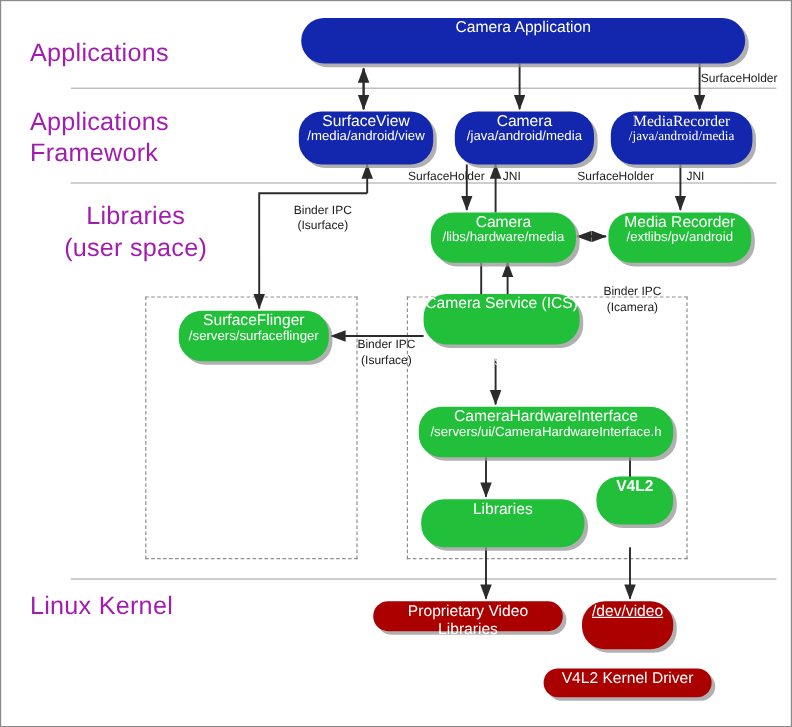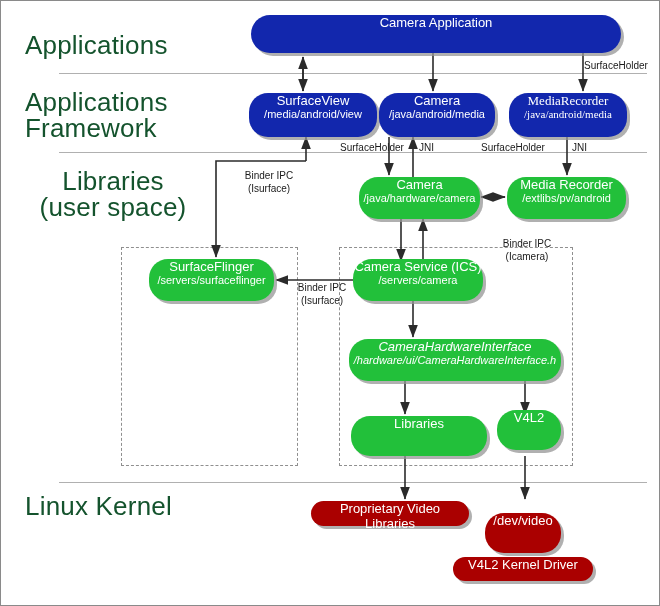--- a/index.html
+++ b/index.html
@@ -1,20 +1,20 @@
 <!DOCTYPE html>
 <html><head>
 <meta charset="utf-8">
 <style>
   html,body{margin:0;padding:0;background:#ffffff;}
   body{font-family:"Liberation Sans",sans-serif;}
   #canvas{position:relative;width:660px;height:606px;background:#ffffff;
           border:1px solid #8a8a8a;box-sizing:border-box;overflow:hidden;}
   .divider{position:absolute;height:0;border-top:1.5px solid #b0b0b0;}
-  .layer-label{position:absolute;color:#14532d;font-size:26px;line-height:26px;
+  .layer-label{position:absolute;color:#a21caf;font-size:21px;line-height:26px;
                letter-spacing:0.2px;white-space:pre;}
   .node{position:absolute;box-sizing:border-box;display:flex;flex-direction:column;
         align-items:center;justify-content:flex-start;text-align:center;color:#ffffff;
         border-radius:19px;}
   .node .t1{font-size:13px;line-height:15px;}
   .node .t2{font-size:11px;line-height:13px;}
   .node.one .t1{font-size:13px;}
   .blue{background:#1227ad;box-shadow:3px 3px 0 rgba(150,150,150,.75);}
   .green{background:#22c03a;box-shadow:3px 3px 0 rgba(150,150,150,.75);}
   .red{background:#aa0000;box-shadow:3px 3px 0 rgba(150,150,150,.75);}
@@ -87,74 +87,74 @@
 
     <line class="wire" x1="404" y1="455" x2="404" y2="498" marker-end="url(#ah)"></line>
 
     <line class="wire" x1="524" y1="455" x2="524" y2="498" marker-end="url(#ah)"></line>
   </svg>
 
   <div class="node blue one" style="left:250px;top:14px;width:370px;height:38px;">
     <div class="t1">Camera Application</div>
   </div>
 
-  <div class="node blue" style="left:248px;top:92px;width:128px;height:44px;">
+  <div class="node blue" style="left:248px;top:92px;width:112px;height:44px;">
     <div class="t1">SurfaceView</div>
     <div class="t2">/media/android/view</div>
   </div>
 
   <div class="node blue" style="left:378px;top:92px;width:116px;height:44px;">
     <div class="t1">Camera</div>
     <div class="t2">/java/android/media</div>
   </div>
 
   <div class="node blue" style="left:508px;top:92px;width:118px;height:44px;font-family:Liberation Serif, serif;">
     <div class="t1">MediaRecorder</div>
     <div class="t2">/java/android/media</div>
   </div>
 
   <div class="node green" style="left:358px;top:176px;width:121px;height:42px;">
     <div class="t1">Camera</div>
-    <div class="t2">/java/hardware/camera</div>
+    <div class="t2">/libs/hardware/media</div>
   </div>
 
   <div class="node green" style="left:506px;top:176px;width:119px;height:42px;">
     <div class="t1">Media Recorder</div>
     <div class="t2">/extlibs/pv/android</div>
   </div>
 
   <div class="node green" style="left:148px;top:258px;width:125px;height:42px;">
     <div class="t1">SurfaceFlinger</div>
     <div class="t2">/servers/surfaceflinger</div>
   </div>
 
-  <div class="node green" style="left:352px;top:258px;width:130px;height:42px;">
+  <div class="node green" style="left:352px;top:244px;width:130px;height:42px;gap:35px;">
     <div class="t1">Camera Service (ICS)</div>
     <div class="t2">/servers/camera</div>
   </div>
 
-  <div class="node green" style="left:348px;top:338px;width:212px;height:42px;font-style:italic;">
+  <div class="node green" style="left:348px;top:338px;width:212px;height:42px;">
     <div class="t1">CameraHardwareInterface</div>
-    <div class="t2">/hardware/ui/CameraHardwareInterface.h</div>
+    <div class="t2">/servers/ui/CameraHardwareInterface.h</div>
   </div>
 
   <div class="node green" style="left:350px;top:415px;width:136px;height:40px;">
     <div class="t1">Libraries</div>
   </div>
 
-  <div class="node green one" style="left:496px;top:409px;width:64px;height:40px;">
+  <div class="node green one" style="left:496px;top:396px;width:64px;height:40px;font-weight:bold;">
     <div class="t1">V4L2</div>
   </div>
 
   <div class="node red" style="left:310px;top:500px;width:158px;height:25px;">
     <div class="t1">Proprietary Video</div>
     <div class="t1">Libraries</div>
   </div>
 
-  <div class="node red one" style="left:484px;top:512px;width:76px;height:40px;">
+  <div class="node red one" style="left:484px;top:500px;width:76px;height:40px;text-decoration:underline;">
     <div class="t1">/dev/video</div>
   </div>
 
   <div class="node red one" style="left:452px;top:556px;width:140px;height:24px;">
     <div class="t1">V4L2 Kernel Driver</div>
   </div>
 
   <div class="edge-label" style="left: 583px; top: 58px; white-space: pre-line;">SurfaceHolder</div>
   <div class="edge-label" style="left: 339px; top: 140px; white-space: pre-line;">SurfaceHolder</div>
   <div class="edge-label" style="left: 418px; top: 140px; white-space: pre-line;">JNI</div>

